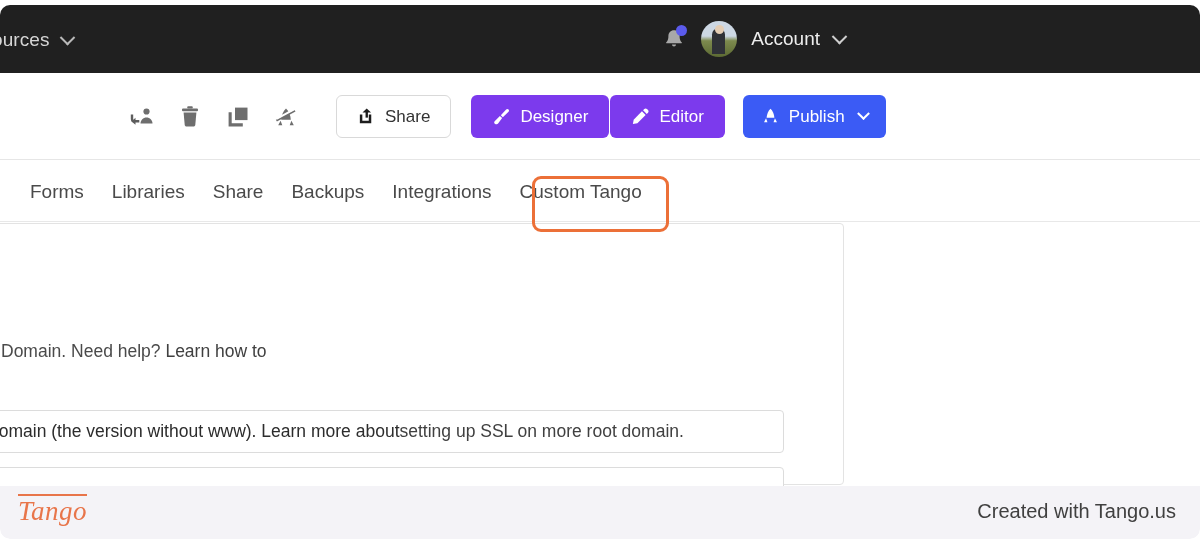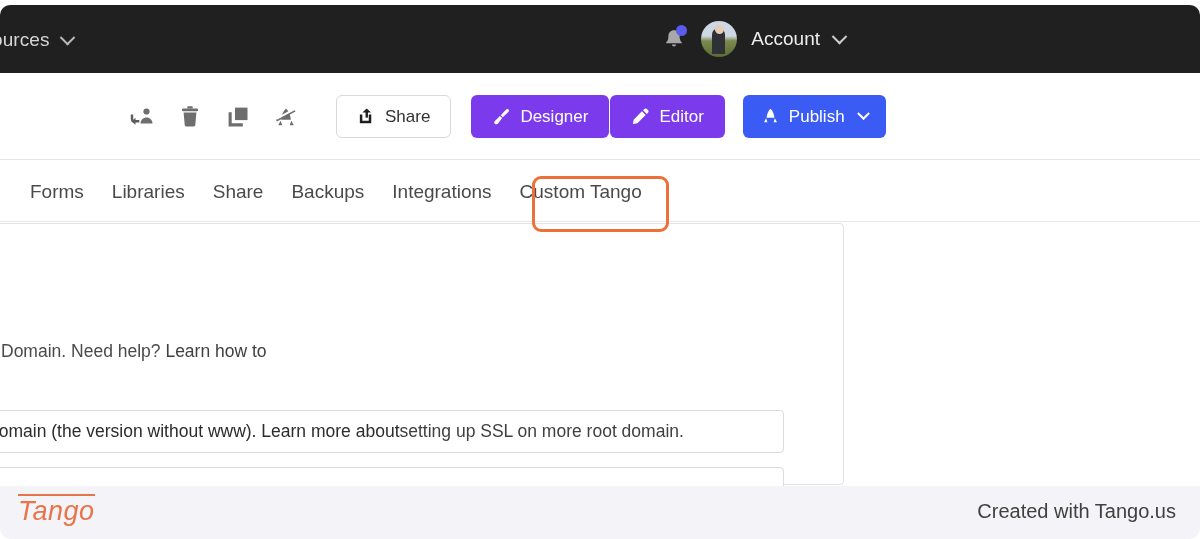--- a/index.html
+++ b/index.html
@@ -235,21 +235,21 @@
   .footer {
     position: absolute;
     left: 0; bottom: 0;
     width: 1200px; height: 53px;
     background: #f4f3f7;
     border-radius: 0 0 10px 10px;
   }
   .tango-logo {
     position: absolute;
     left: 18px; top: 8px;
-    font-family: Liberation Sans, sans-serif;
+    font-family: Liberation Serif, serif;
     font-style: italic;
     font-size: 27px;
     color: #e8754a;
     letter-spacing: .5px;
     border-top: 2px solid #e8754a;
     padding-top: 1px;
     line-height: 1.1;
   }
   .footer-right {
     position: absolute;

